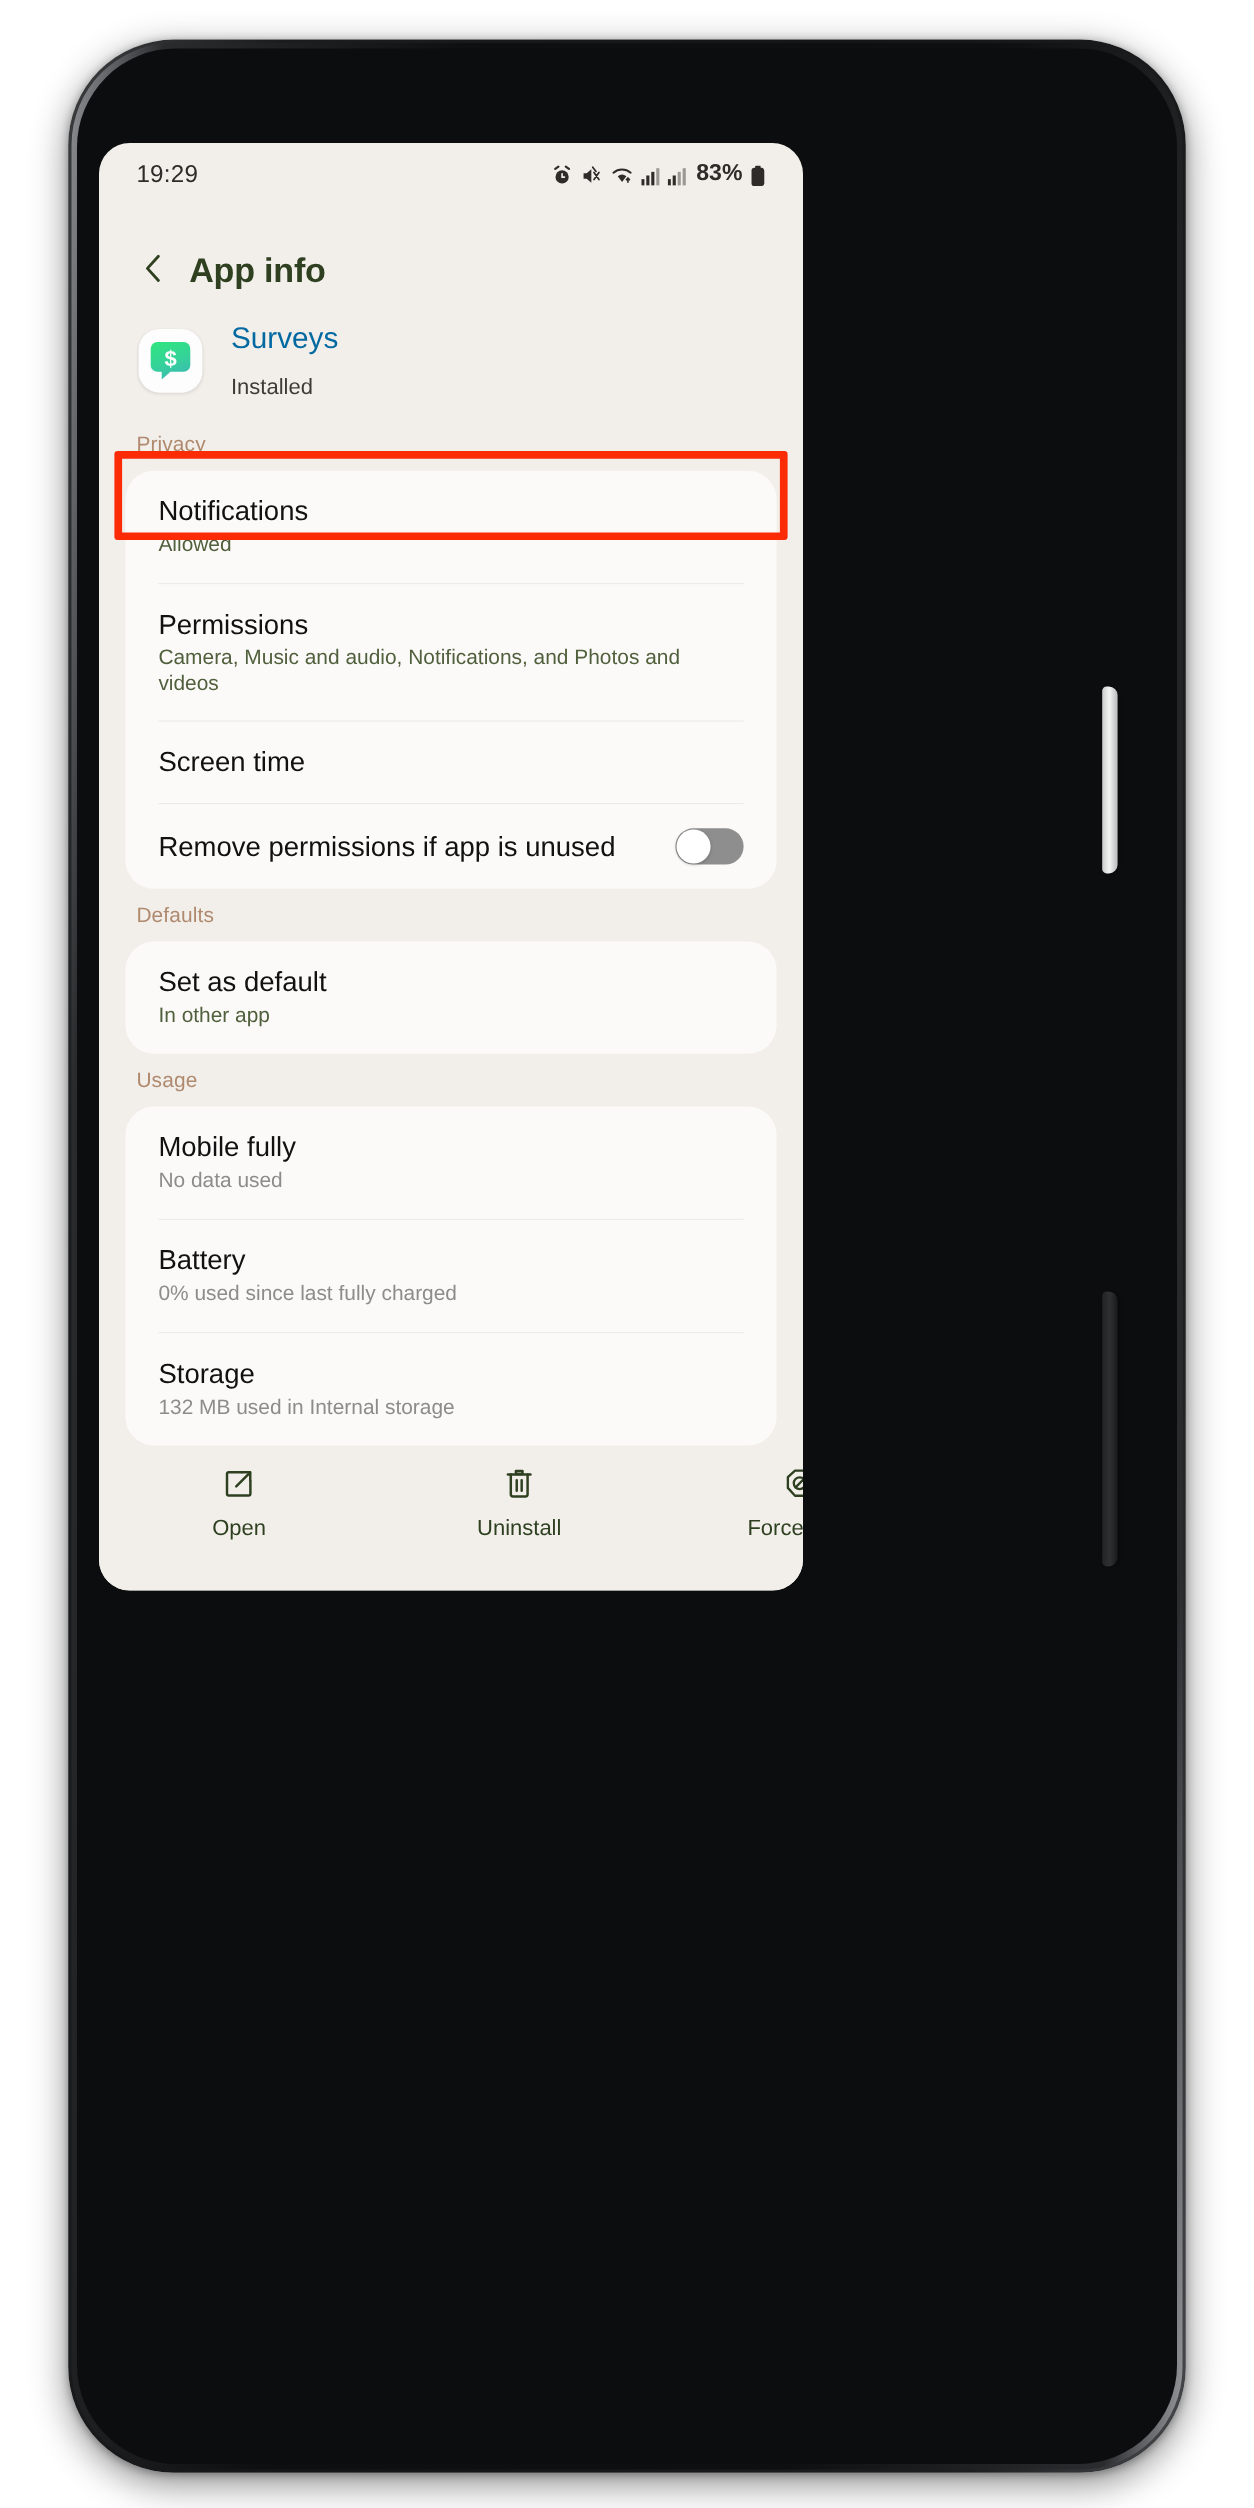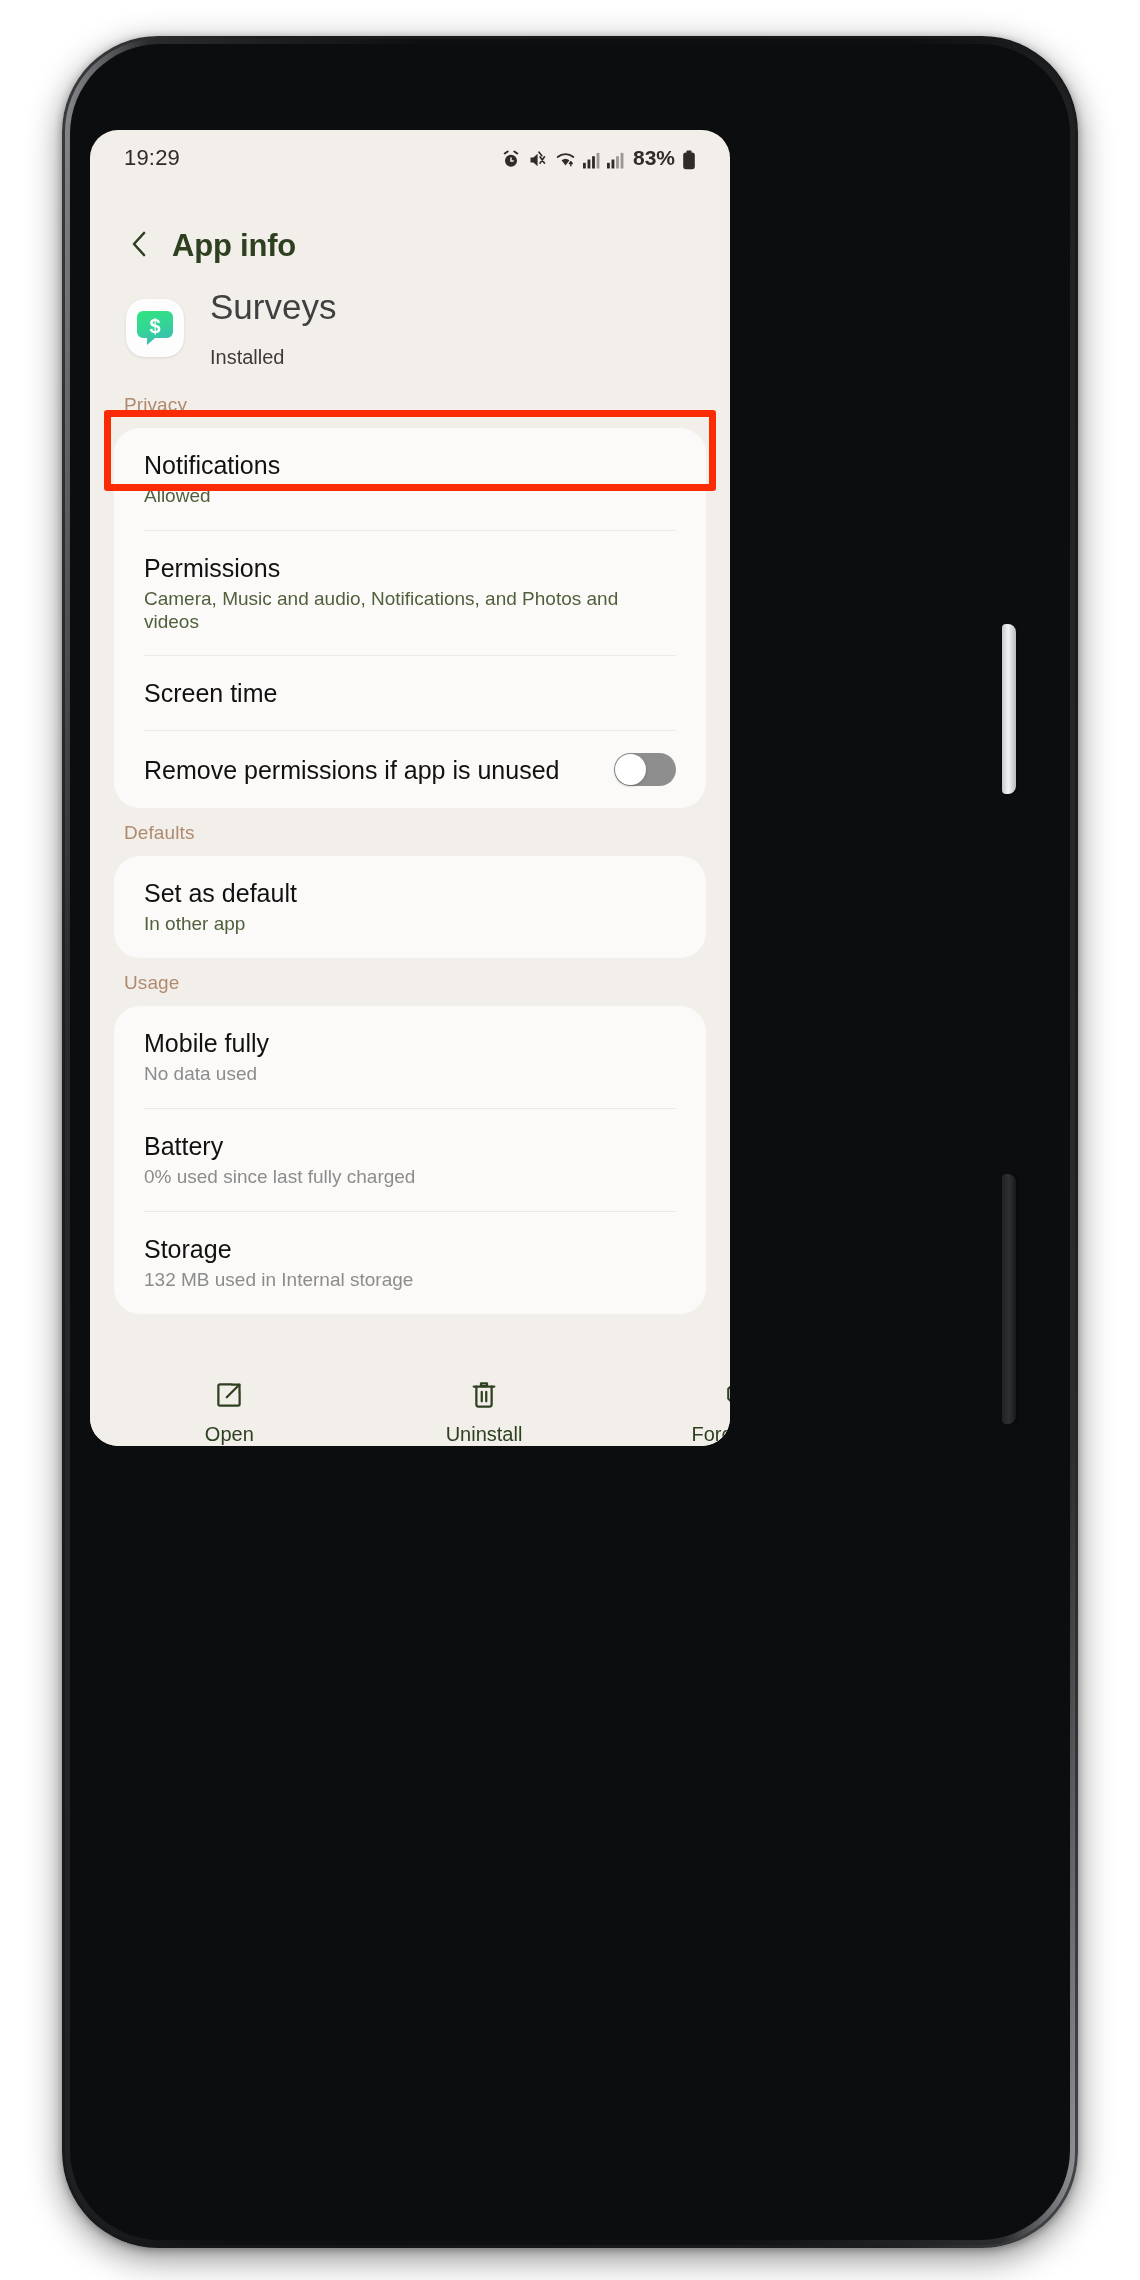--- a/index.html
+++ b/index.html
@@ -171,22 +171,22 @@
   #app-icon {
     width: 58px; height: 58px;
     border-radius: 19px;
     background: #fdfdfd;
     box-shadow: 0 1px 3px rgba(0,0,0,.10);
     display:flex; align-items:center; justify-content:center;
     flex: none;
   }
   #app-icon-text-block { margin-left: 26px; }
   #app-name {
-    font-size: 35px;
-    color: #404040;
+    font-size: 27px;
+    color: #0369a1;
     line-height: 1.12;
   }
   #app-status {
     font-size: 20px;
     color: #3e3b37;
     margin-top: 19px;
   }
 
   
   #settings-list {
@@ -266,23 +266,22 @@
     z-index: 5;
   }
 
   
   #action-bar {
     position: absolute;
     left: 0; bottom: 0;
     width: 764px;
     height: 112px;
     display: flex;
-    align-items: flex-end;
+    align-items: flex-start;
     background: #f2efeb;
-    padding-left: 12px;
   }
   .action-item {
     flex: 1;
     display: flex;
     flex-direction: column;
     align-items: center;
     gap: 9px;
   }
   .action-label {
     font-size: 20px;

